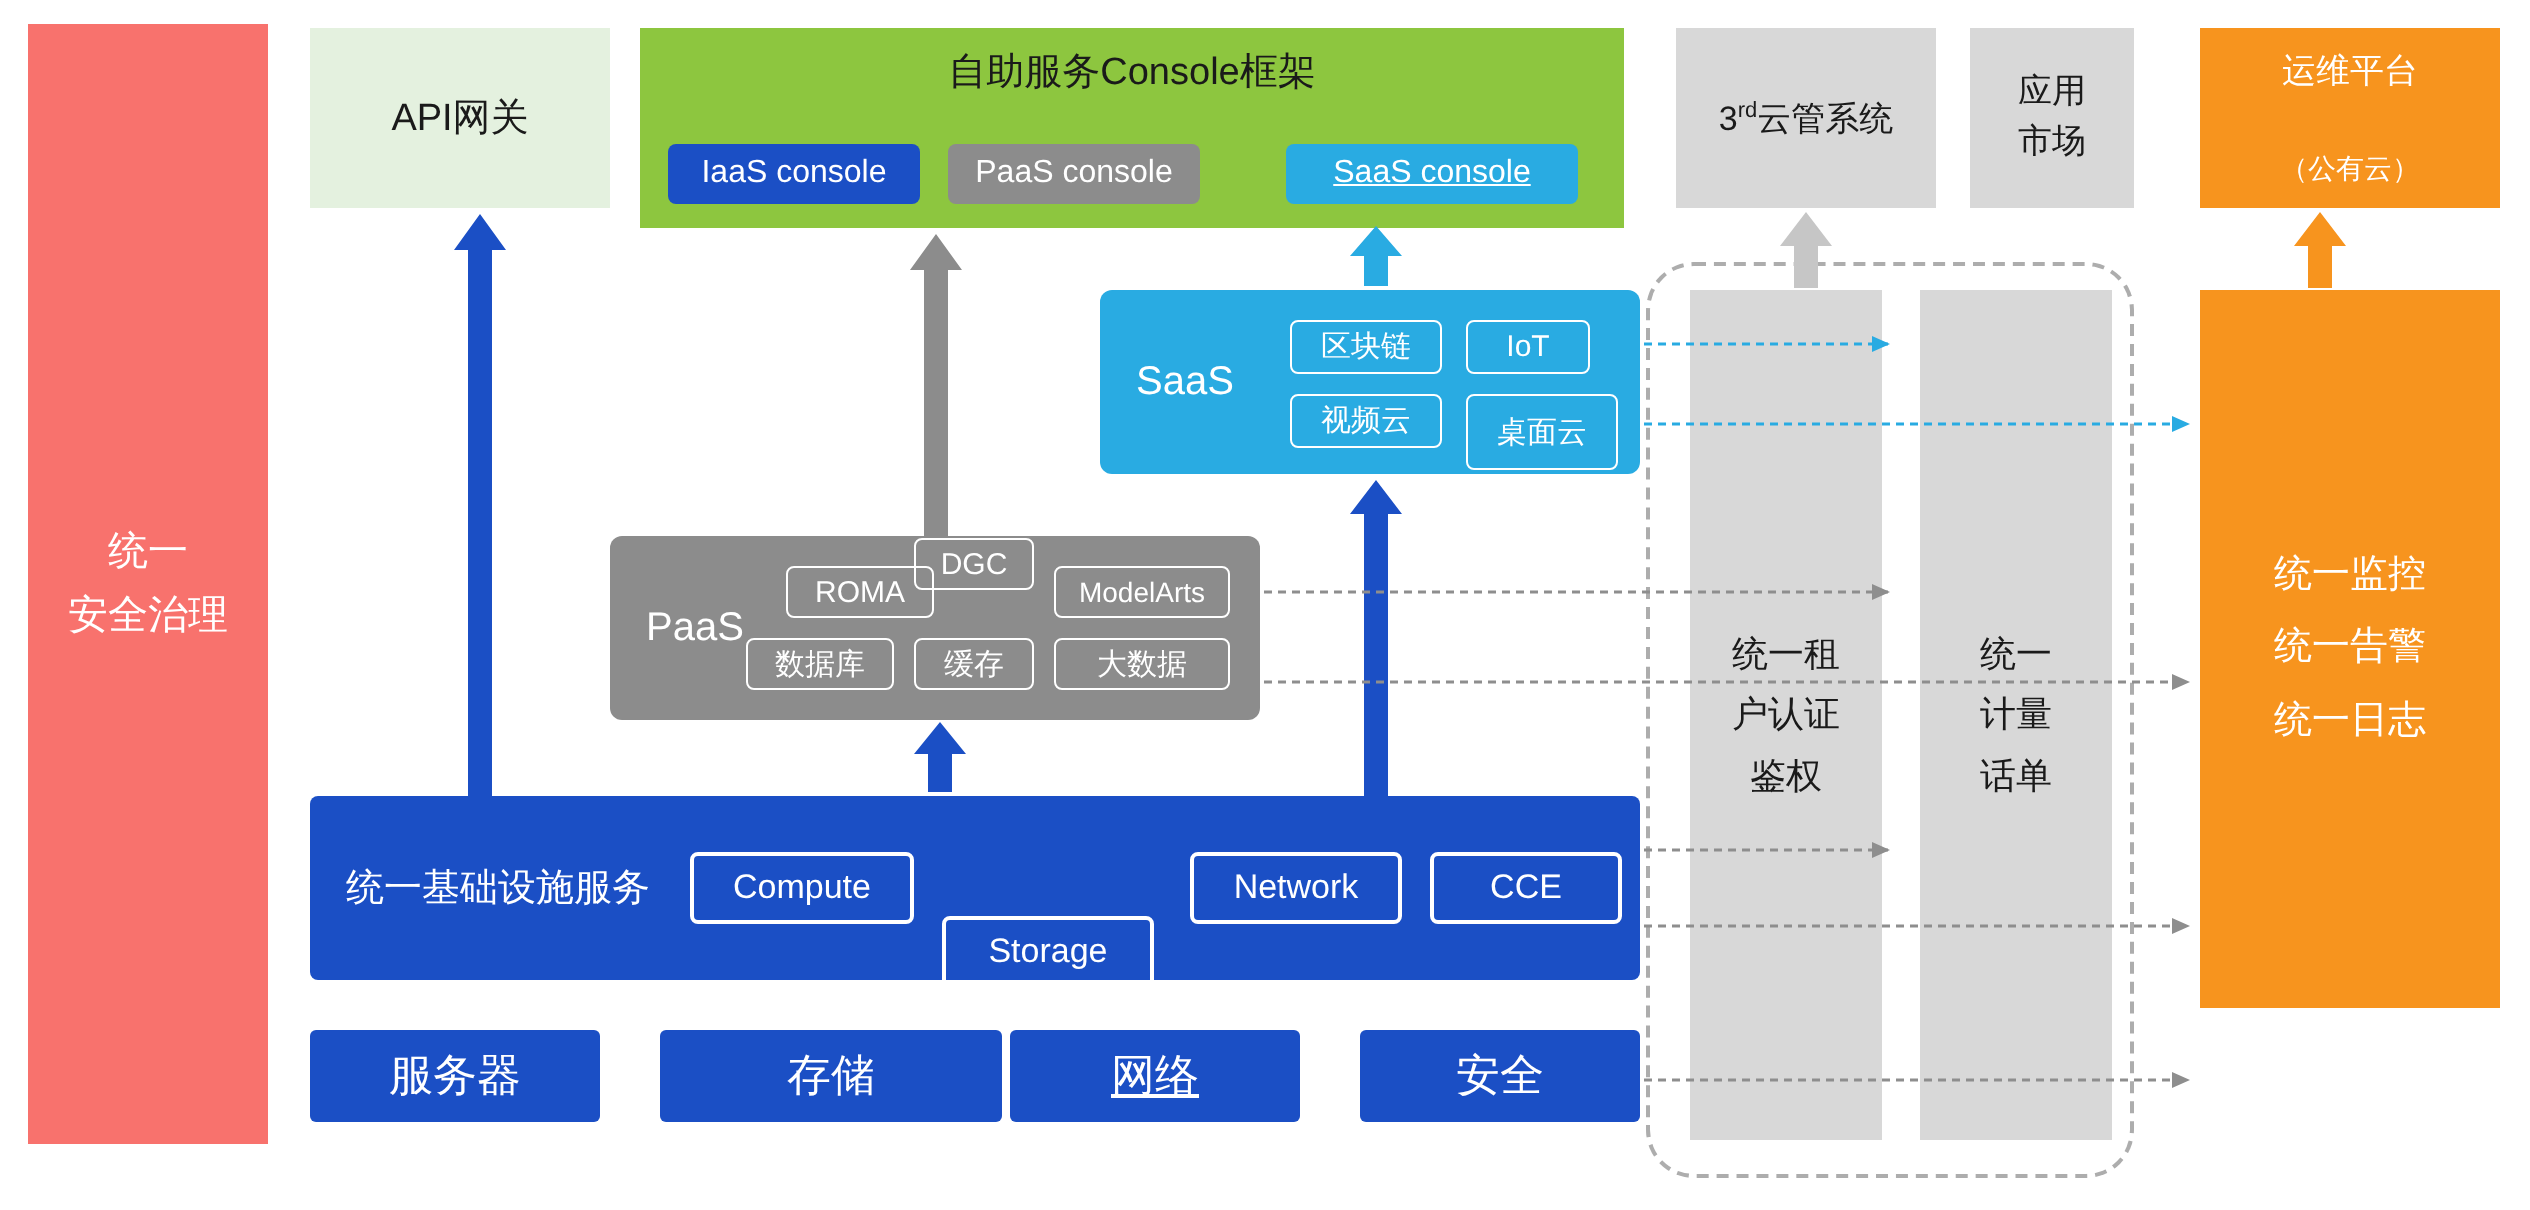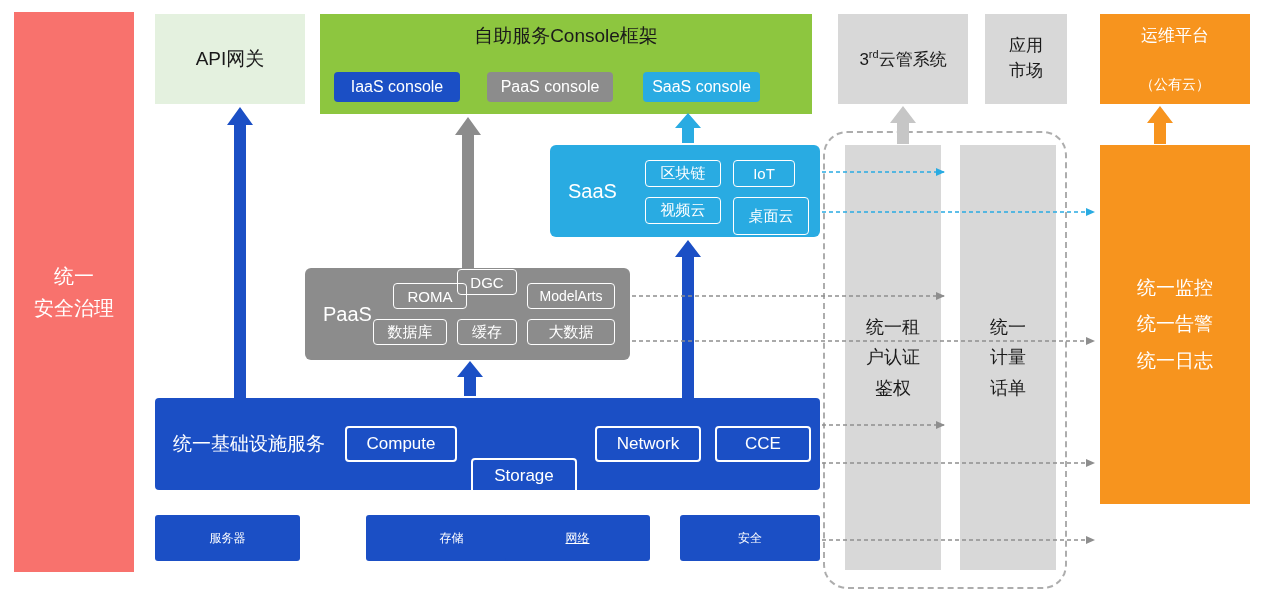--- a/index.html
+++ b/index.html
@@ -17,22 +17,22 @@
                   color:#fff; font-size:20px; line-height:1.6; }
   .api-gateway  { left:155px; top:14px; width:150px; height:90px; background:var(--light-green);
                   color:var(--text-dark); font-size:19px; }
 
   .console-frame { position:absolute; left:320px; top:14px; width:492px; height:100px; background:var(--green); }
   .console-title { position:absolute; top:9px; left:0; width:100%; text-align:center;
                    color:var(--text-dark); font-size:19px; }
   .console-item  { position:absolute; top:58px; height:30px; display:flex; align-items:center;
                    justify-content:center; color:#fff; font-size:16px; border-radius:4px; }
   .ci-iaas { left:14px;  width:126px; background:var(--blue); }
-  .ci-paas { left:167px; width:126px; background:var(--gray); }
-  .ci-saas { left:323px; width:117px; background:var(--cyan); }
+  .ci-paas { left:154px; width:126px; background:var(--gray); }
+  .ci-saas { left:323px; width:146px; background:var(--cyan);text-decoration:underline; }
 
   .third-party { left:838px; top:14px; width:130px; height:90px; background:var(--light-gray);
                  color:var(--text-dark); font-size:17px; }
   .third-party sup { font-size:11px; }
   .app-market  { left:985px; top:14px; width:82px; height:90px; background:var(--light-gray);
                  color:var(--text-dark); font-size:17px; line-height:1.45; }
   .ops-platform { left:1100px; top:14px; width:150px; height:90px; background:var(--orange);
                   color:#fff; font-size:17px; line-height:1.5; }
   .ops-sub { font-size:14px; }
 
@@ -61,23 +61,23 @@
 
   .iaas-box { position:absolute; left:155px; top:398px; width:665px; height:92px;
               background:var(--blue); border-radius:4px; }
   .iaas-label { position:absolute; left:18px; top:0; height:100%; display:flex; align-items:center;
                 color:#fff; font-size:19px; }
   .c-iaas-0 { left:190px; top:28px; width:112px; height:36px; }
   .c-iaas-1 { left:316px; top:44px; width:106px; height:36px;margin-top:16px; }
   .c-iaas-2 { left:440px; top:28px; width:106px; height:36px; }
   .c-iaas-3 { left:560px; top:28px; width:96px;  height:36px; }
 
-  .hw { top:515px; height:46px; background:var(--blue); color:#fff; font-size:12px; border-radius:3px;text-align:center; }
+  .hw { top:515px; height:46px; background:var(--blue); color:#fff; font-size:22px; border-radius:3px;text-align:center; }
   .hw-0 { left:155px; width:145px; }
-  .hw-1 { left:330px; width:171px;margin-left:36px; }
+  .hw-1 { left:330px; width:171px; }
   .hw-2 { left:505px; width:145px;text-decoration:underline; }
   .hw-3 { left:680px; width:140px; }
 
   .dashed-group { position:absolute; left:823px; top:131px; width:244px; height:458px;
                   border:2px dashed #ADADAD; border-radius:24px; }
   .auth-bar     { left:845px; top:145px; width:96px; height:425px; background:var(--light-gray);
                   color:var(--text-dark); font-size:18px; line-height:1.7; }
   .metering-bar { left:960px; top:145px; width:96px; height:425px; background:var(--light-gray);
                   color:var(--text-dark); font-size:18px; line-height:1.7; }
   .monitor-bar  { left:1100px; top:145px; width:150px; height:359px; background:var(--orange);

